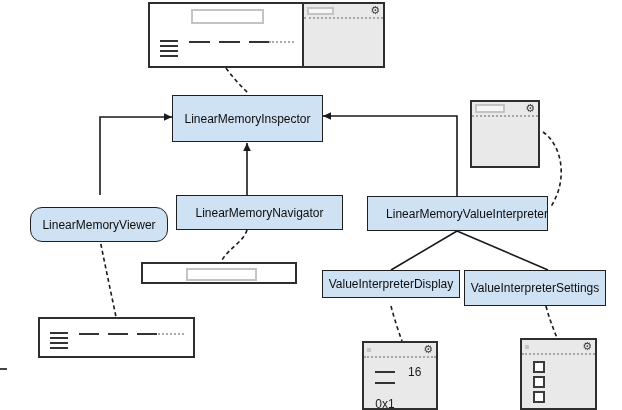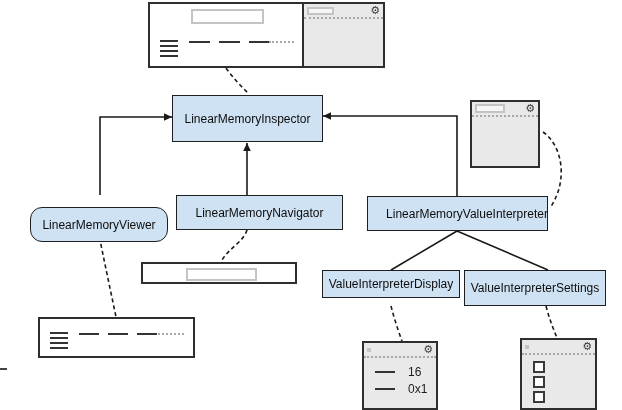--- a/index.html
+++ b/index.html
@@ -62,21 +62,21 @@
   #mock-viewer .dashrow{left:39px;top:14px;}
   #mock-viewer .dashrow .bar{width:20px;}
   #mock-viewer .dotline{left:118px;top:14px;width:26px;}
 
   
   #mock-display{left:362px;top:341px;width:76px;height:69px;}
   .valrow{position:absolute;display:flex;align-items:center;gap:13px;left:11px;}
   .valrow .bar{width:20px;height:2px;}
   .valrow .val{font-size:12px;color:#1c1c1c;}
   #mock-display .row0{top:22px;}
-  #mock-display .row1{top:39px;}
+  #mock-display .row1{top:39px;flex-direction:column;}
 
   
   #mock-settings{left:520px;top:338px;width:77px;height:72px;}
   .checkbox{box-sizing:border-box;width:12px;height:12px;background:#fff;border:2px solid #3a3a3a;margin-bottom:3px;}
   #mock-settings .checks{position:absolute;left:11px;top:21px;}
 
   #stray-mark{position:absolute;left:0;top:368px;width:7px;height:2px;background:#444;}
 </style>
 </head>
 <body>

